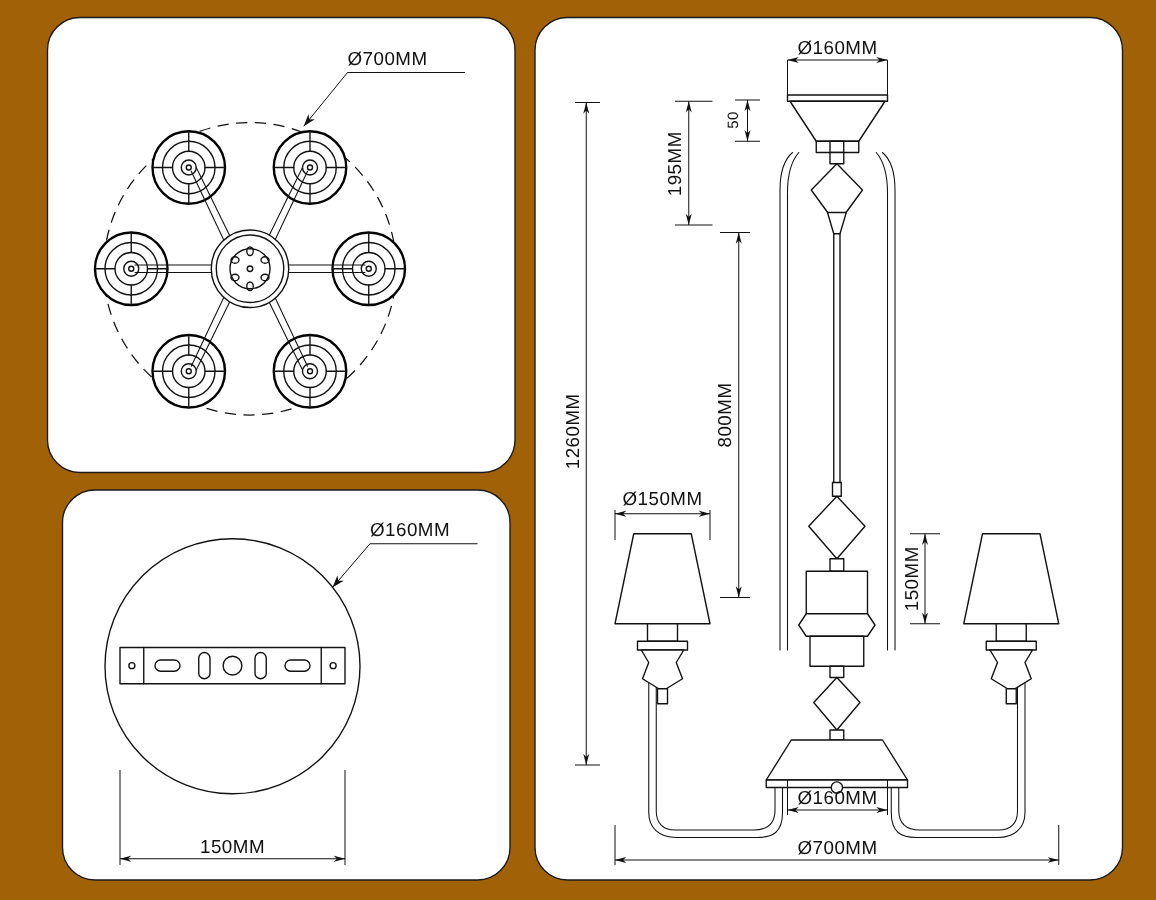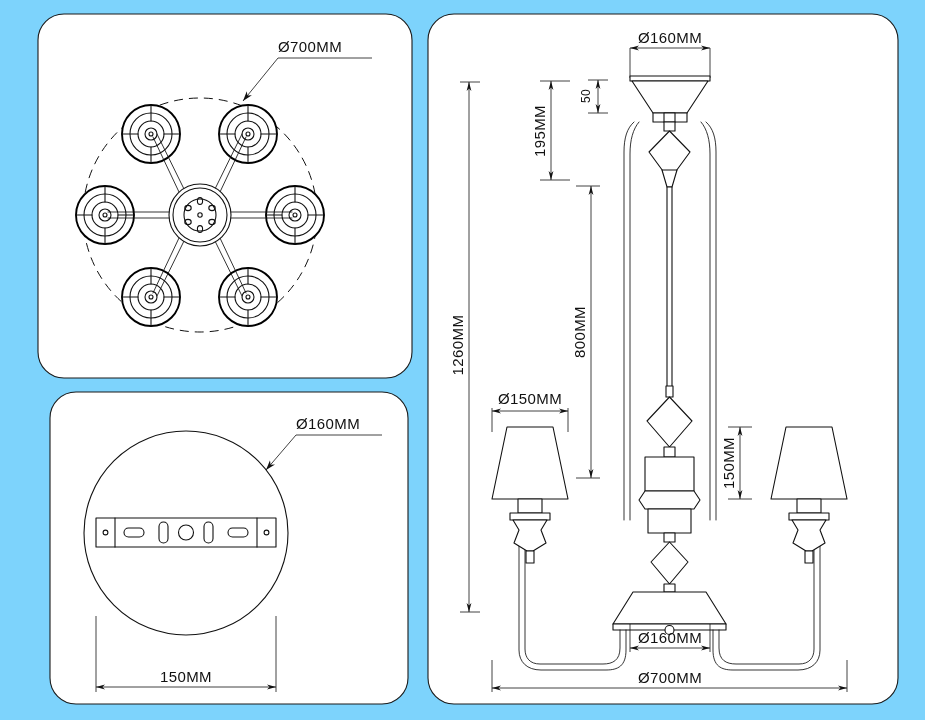--- a/index.html
+++ b/index.html
@@ -8,21 +8,21 @@
     padding: 0;
     background: #ffffff;
   }
   body {
     font-family: "Liberation Sans", sans-serif;
   }
   #drawing-root {
     position: relative;
     width: 925px;
     height: 720px;
-    background: #7dd3fc;
+    background: #a16207;
     overflow: hidden;
   }
   #drawing-root svg {
     display: block;
   }
   .panel-frame {
     fill: #ffffff;
     stroke: #1a1a1a;
     stroke-width: 1.1;
   }

